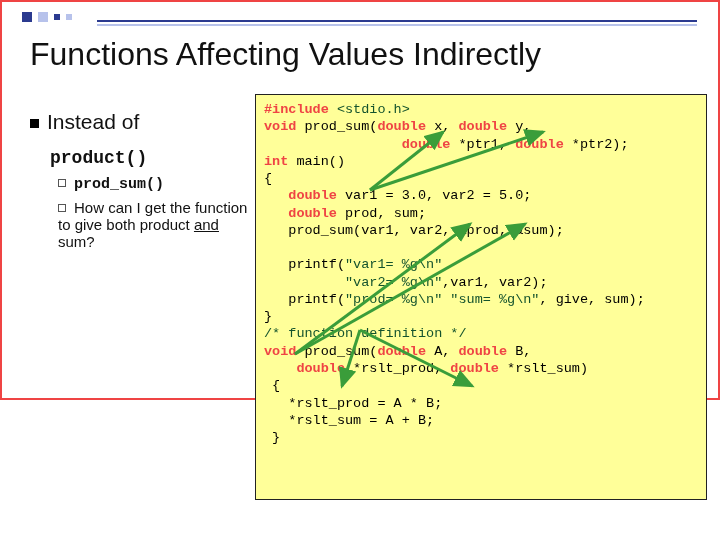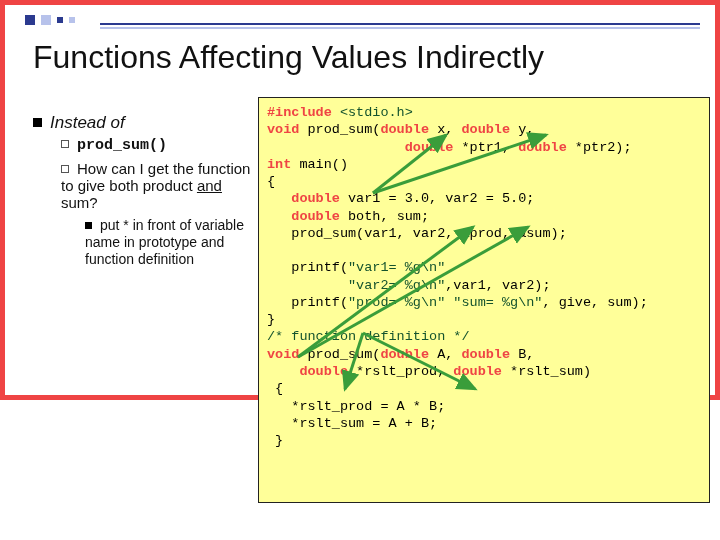--- a/index.html
+++ b/index.html
@@ -9,21 +9,21 @@
     height: 540px;
     background: #fff;
     font-family: Arial, Helvetica, sans-serif;
     overflow: hidden;
     position: relative;
   }
   .canvas {
     position: relative;
     width: 720px;
     height: 400px;
-    border: 5px solid #ef4444;
+    border: 2px solid #ef4444;
   }
   .topbar {
     position: absolute;
     top: 10px; left: 20px;
     display: flex;
     align-items: center;
     gap: 6px;
   }
   .sq { width: 10px; height: 10px; background: #2b3a8f; }
   .sq.light { background: #b7c2eb; }
@@ -37,21 +37,21 @@
   }
   .left {
     position: absolute;
     top: 108px; left: 28px; width: 220px;
     font-size: 15px;
     color: #111;
   }
   .blacksq { display:inline-block; width:9px; height:9px; background:#000; margin-right:8px; vertical-align: 1px;}
   .blacksq.sm { width:7px; height:7px; }
   .opensq { display:inline-block; width:8px; height:8px; border:1px solid #555; margin-right:8px; vertical-align: 1px;}
-  .l1 { font-size: 17px; margin-bottom: 2px; font-style: italic; }
+  .l1 { font-size: 21px; margin-bottom: 14px; }
   .l1code { font-family: "Courier New", monospace; font-size: 18px; font-weight: bold; margin-left: 20px; margin-bottom: 6px;}
   .l2 { margin-left: 28px; margin-bottom: 6px; font-size: 15px;}
   .l2 .code { font-family: "Courier New", monospace; font-weight: bold; font-size: 15px; text-align: center;}
   .l3 { margin-left: 52px; margin-bottom: 6px; font-size: 14px; line-height: 1.2;}
   .und { text-decoration: underline; }
   .codebox {
     position: absolute;
     top: 92px; left: 253px; width: 452px; height: 406px;
     background: #ffff99;
     border: 1px solid #222;
@@ -81,32 +81,32 @@
     <span class="sq" style="width:6px;height:6px"></span>
     <span class="sq light" style="width:6px;height:6px"></span>
   </div>
   <div class="hr1"></div>
   <div class="hr1b"></div>
 
   <div class="title">Functions Affecting Values Indirectly</div>
 
   <div class="left">
     <div class="l1"><span class="blacksq"></span><span>Instead of</span></div>
+    <div class="l1code">product()</div>
     <div class="l2"><span class="opensq"></span><span class="code">prod_sum()</span></div>
     <div class="l2"><span class="opensq"></span><span>How can I get the function to give both product </span><span class="und">and</span><span> sum?</span></div>
-    <div class="l3"><span class="blacksq sm"></span><span>put * in front of variable name in prototype and function definition</span></div>
   </div>
 
   <div class="codebox"><span class="kw">#include</span><span class="cm"> &lt;stdio.h&gt;</span>
 <span class="kw">void</span><span> prod_sum(</span><span class="kw">double</span><span> x, </span><span class="kw">double</span><span> y,</span>
 <span>                 </span><span class="kw">double</span><span> *ptr1, </span><span class="kw">double</span><span> *ptr2);</span>
 <span class="kw">int</span><span> main()</span>
 <span>{</span>
 <span>   </span><span class="kw">double</span><span> var1 = 3.0, var2 = 5.0;</span>
-<span>   </span><span class="kw">double</span><span> both, sum;</span>
+<span>   </span><span class="kw">double</span><span> prod, sum;</span>
 <span>   prod_sum(var1, var2, &amp;prod, &amp;sum);</span>
 <span></span>
 <span>   printf(</span><span class="cm">"var1= %g\n"</span>
 <span>          </span><span class="cm">"var2= %g\n"</span><span>,var1, var2);</span>
 <span>   printf(</span><span class="cm">"prod= %g\n" "sum= %g\n"</span><span>, give, sum);</span>
 <span>}</span>
 <span class="cm">/* function definition */</span>
 <span class="kw">void</span><span> prod_sum(</span><span class="kw">double</span><span> A, </span><span class="kw">double</span><span> B,</span>
 <span>    </span><span class="kw">double</span><span> *rslt_prod, </span><span class="kw">double</span><span> *rslt_sum)</span>
 <span> {</span>

